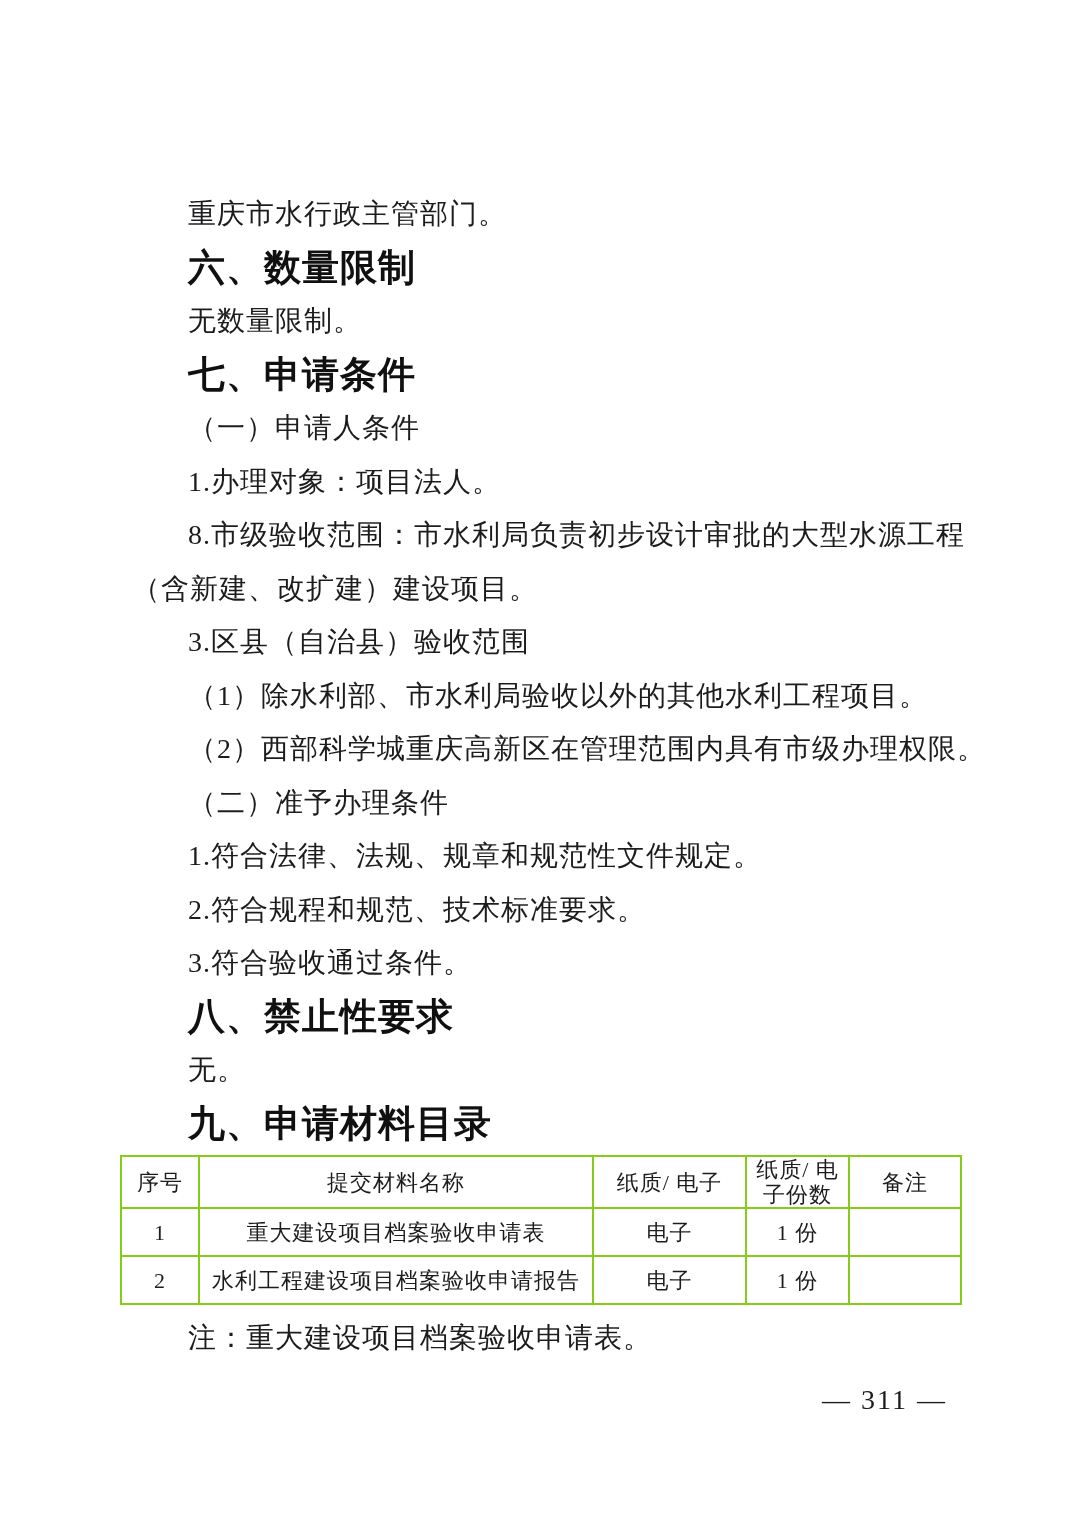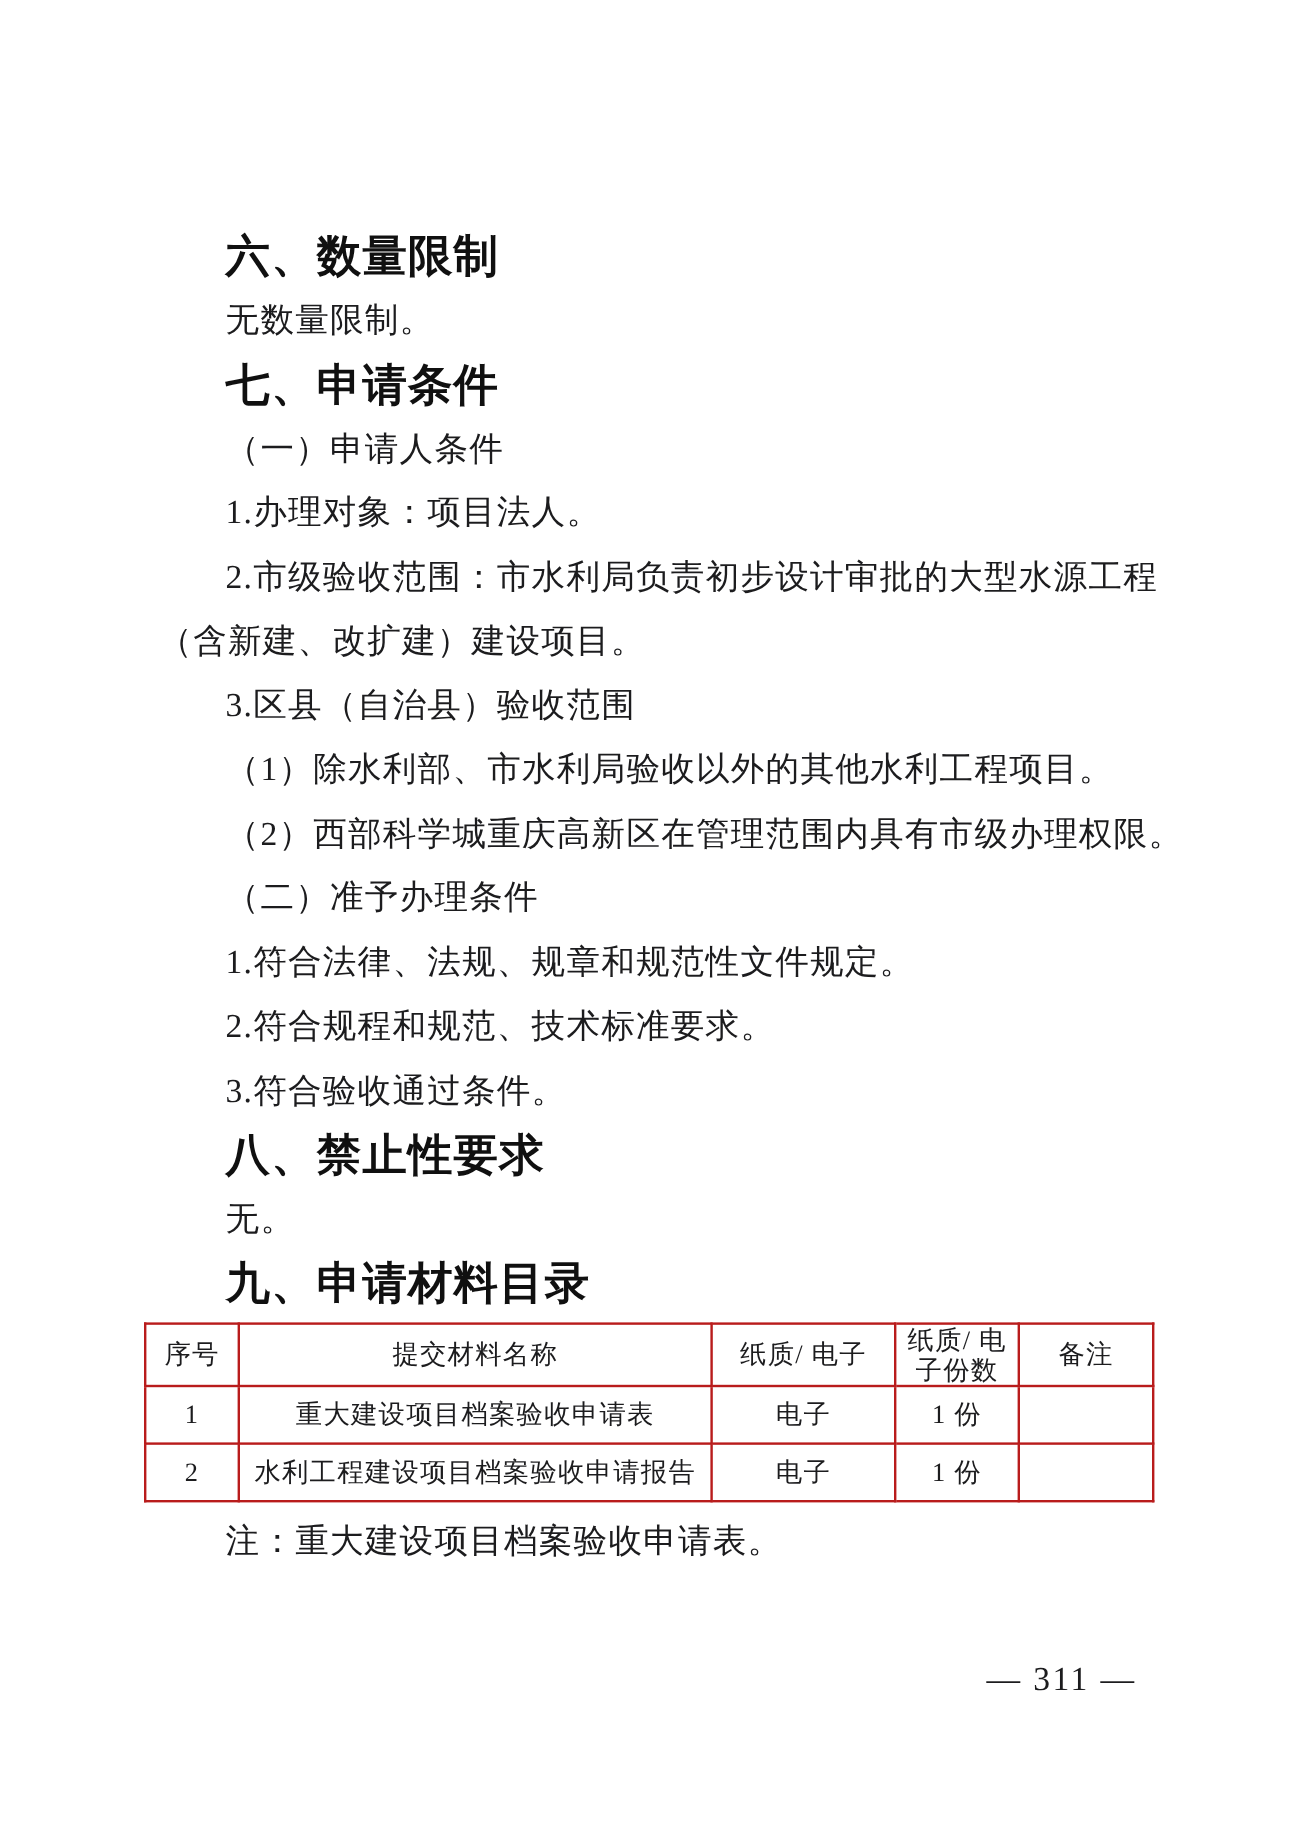--- a/index.html
+++ b/index.html
@@ -36,21 +36,21 @@
   table.materials {
     border-collapse: collapse;
     table-layout: fixed;
     width: 840px;
     margin-left: -12px;
     margin-top: 5px;
     font-size: 22px;
     color: #1c1c1e;
   }
   table.materials th, table.materials td {
-    border: 2px solid #b91c1c;
+    border: 2px solid #84cc16;
     text-align: center;
     vertical-align: middle;
     padding: 0 6px;
     font-weight: normal;
     letter-spacing: 1px;
     overflow: hidden;
   }
   table.materials thead th { height: 46px; line-height: 25px; }
   table.materials tbody td { height: 46px; line-height: 25px; }
   .note-line { margin-top: 6px; }
@@ -66,26 +66,27 @@
     color: #1c1c1e;
     font-family: "Liberation Serif", "DejaVu Serif", serif;
   }
 </style>
 </head>
 <body>
 
 <div class="page">
   <div class="content">
 
+    <div class="line indent">重庆市水行政主管部门。</div>
     <div class="line indent heading">六、数量限制</div>
     <div class="line indent">无数量限制。</div>
     <div class="line indent heading">七、申请条件</div>
     <div class="line indent">（一）申请人条件</div>
     <div class="line indent">1.办理对象：项目法人。</div>
-    <div class="line indent">2.市级验收范围：市水利局负责初步设计审批的大型水源工程</div>
+    <div class="line indent">8.市级验收范围：市水利局负责初步设计审批的大型水源工程</div>
     <div class="line">（含新建、改扩建）建设项目。</div>
     <div class="line indent">3.区县（自治县）验收范围</div>
     <div class="line indent">（1）除水利部、市水利局验收以外的其他水利工程项目。</div>
     <div class="line indent">（2）西部科学城重庆高新区在管理范围内具有市级办理权限。</div>
     <div class="line indent">（二）准予办理条件</div>
     <div class="line indent">1.符合法律、法规、规章和规范性文件规定。</div>
     <div class="line indent">2.符合规程和规范、技术标准要求。</div>
     <div class="line indent">3.符合验收通过条件。</div>
     <div class="line indent heading">八、禁止性要求</div>
     <div class="line indent">无。</div>

